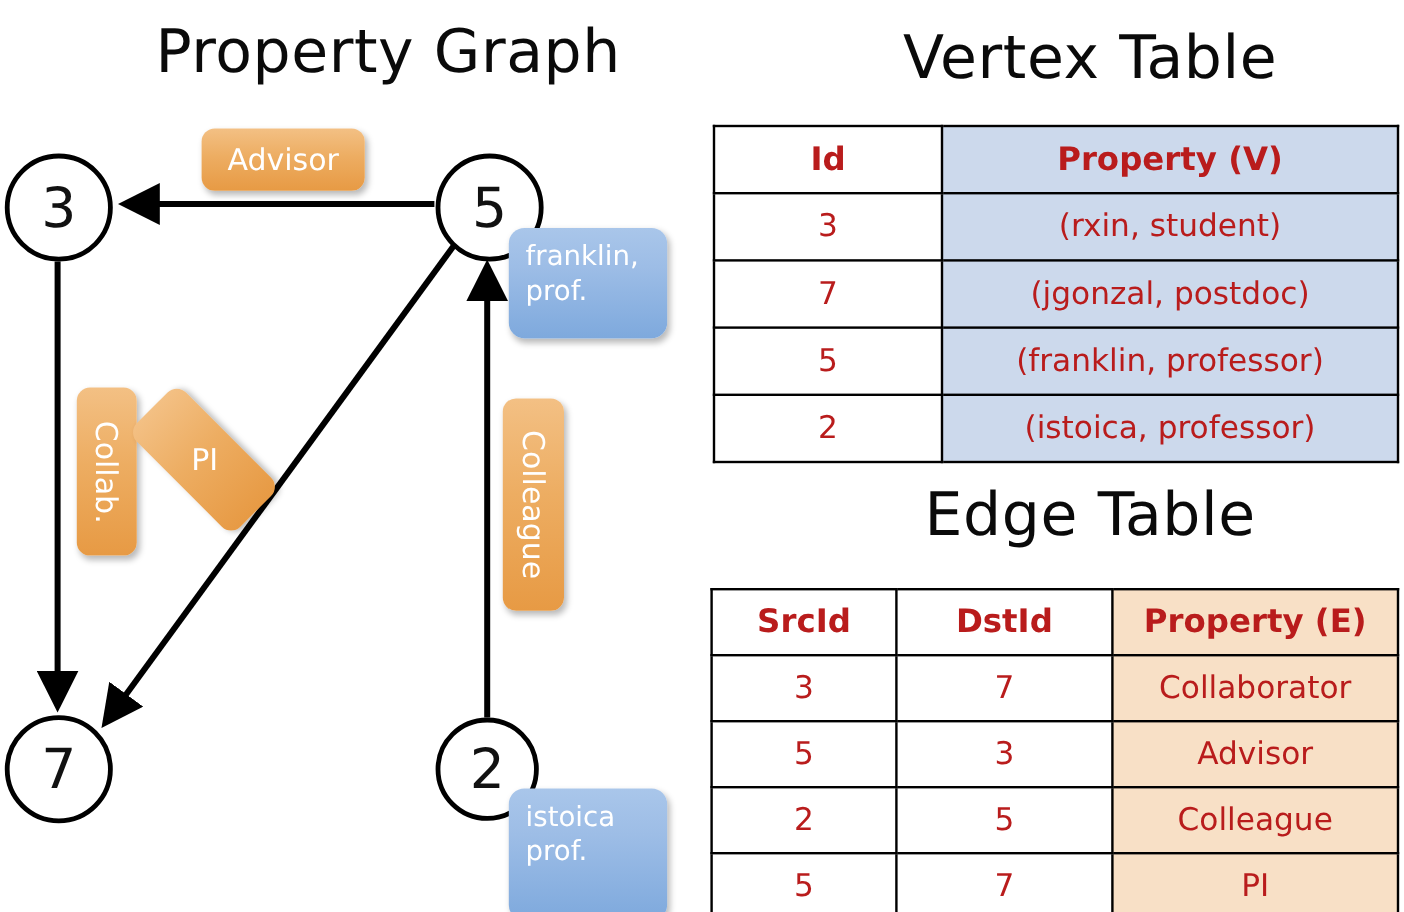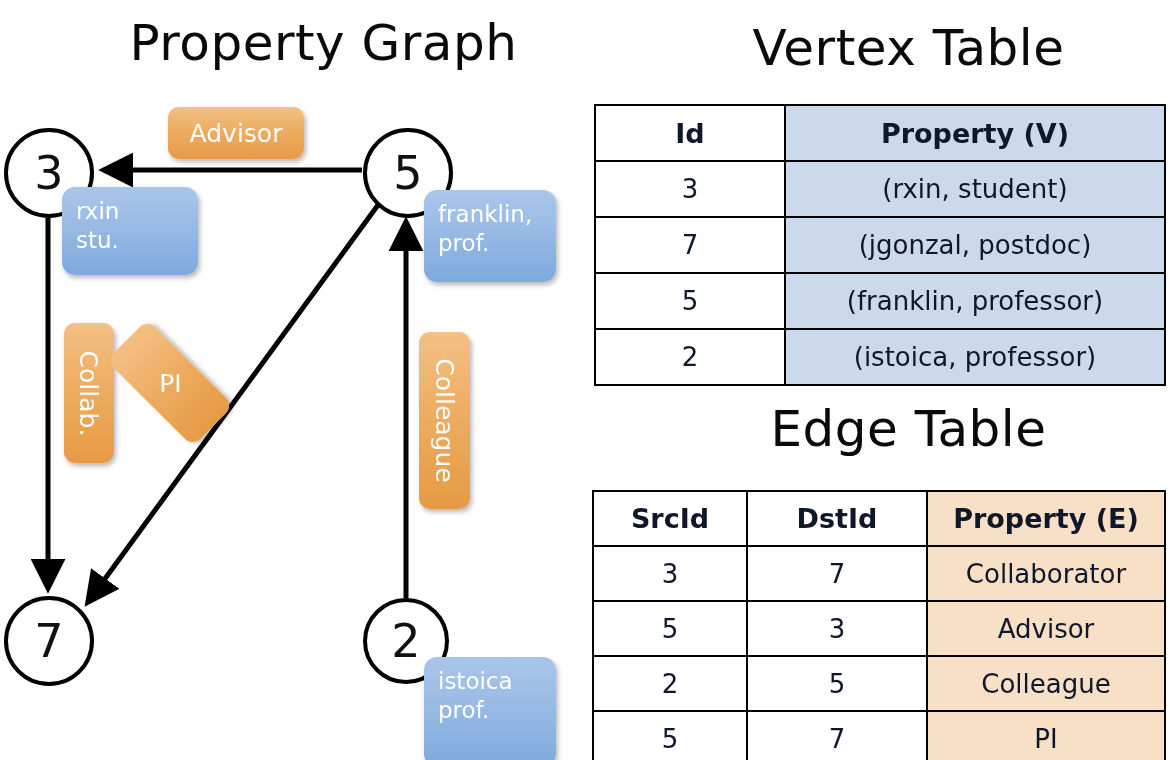--- a/index.html
+++ b/index.html
@@ -99,21 +99,21 @@
     position: absolute;
     border-collapse: collapse;
     font-family: "DejaVu Sans", sans-serif;
     table-layout: fixed;
   }
   .tbl td, .tbl th {
     border: 2px solid #000;
     text-align: center;
     font-weight: normal;
     font-size: 26px;
-    color: #0f172a;
+    color: #b91c1c;
     padding: 0;
   }
   .tbl th { font-weight: bold; font-size: 27px; }
 
   #vertex-table { left: 594px; top: 104px; width: 572px; }
   #vertex-table td, #vertex-table th { height: 54px; }
   #vertex-table .col-id   { width: 188px; background: #ffffff; }
   #vertex-table .col-prop { background: #ccd9ec; margin-top: 33px; }
 
   #edge-table { left: 592px; top: 490px; width: 574px; }
@@ -153,24 +153,20 @@
   <div class="node" style="left:363px; top:128px; width:90px; height:90px;">
     <span>5</span>
   </div>
   <div class="node" style="left:4px;  top:596px; width:90px; height:90px;">
     <span>7</span>
   </div>
   <div class="node" style="left:363px; top:598px; width:86px; height:86px;">
     <span>2</span>
   </div>
 
-  <div class="prop-box" style="left:62px; top:187px; width:136px; height:88px;">
-    <div>rxin</div>
-    <div>stu.</div>
-  </div>
 
   <div class="prop-box" style="left:424px; top:190px; width:132px; height:92px;">
     <div>franklin,</div>
     <div>prof.</div>
   </div>
 
 
   <div class="prop-box" style="left:424px; top:657px; width:132px; height:110px;">
     <div>istoica</div>
     <div>prof.</div>

